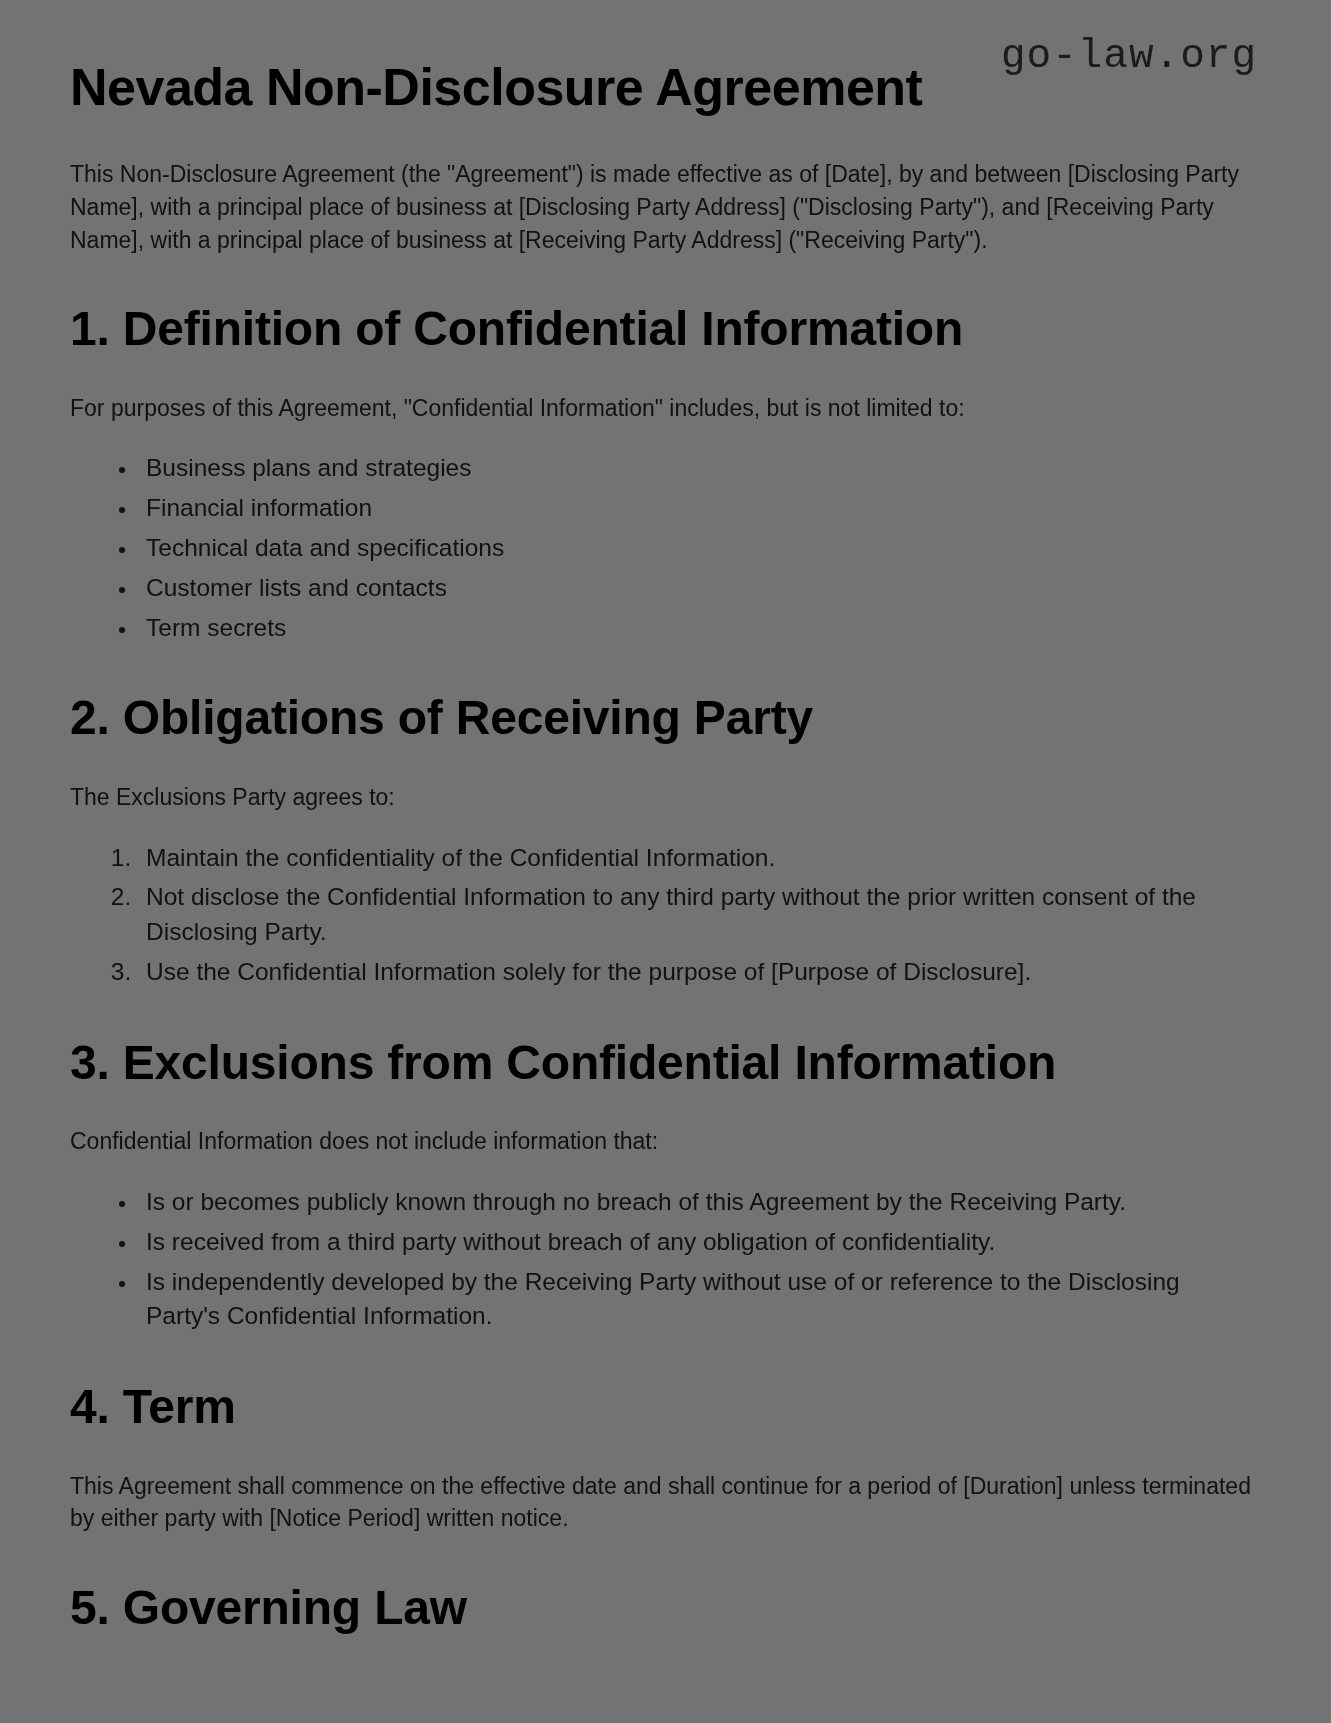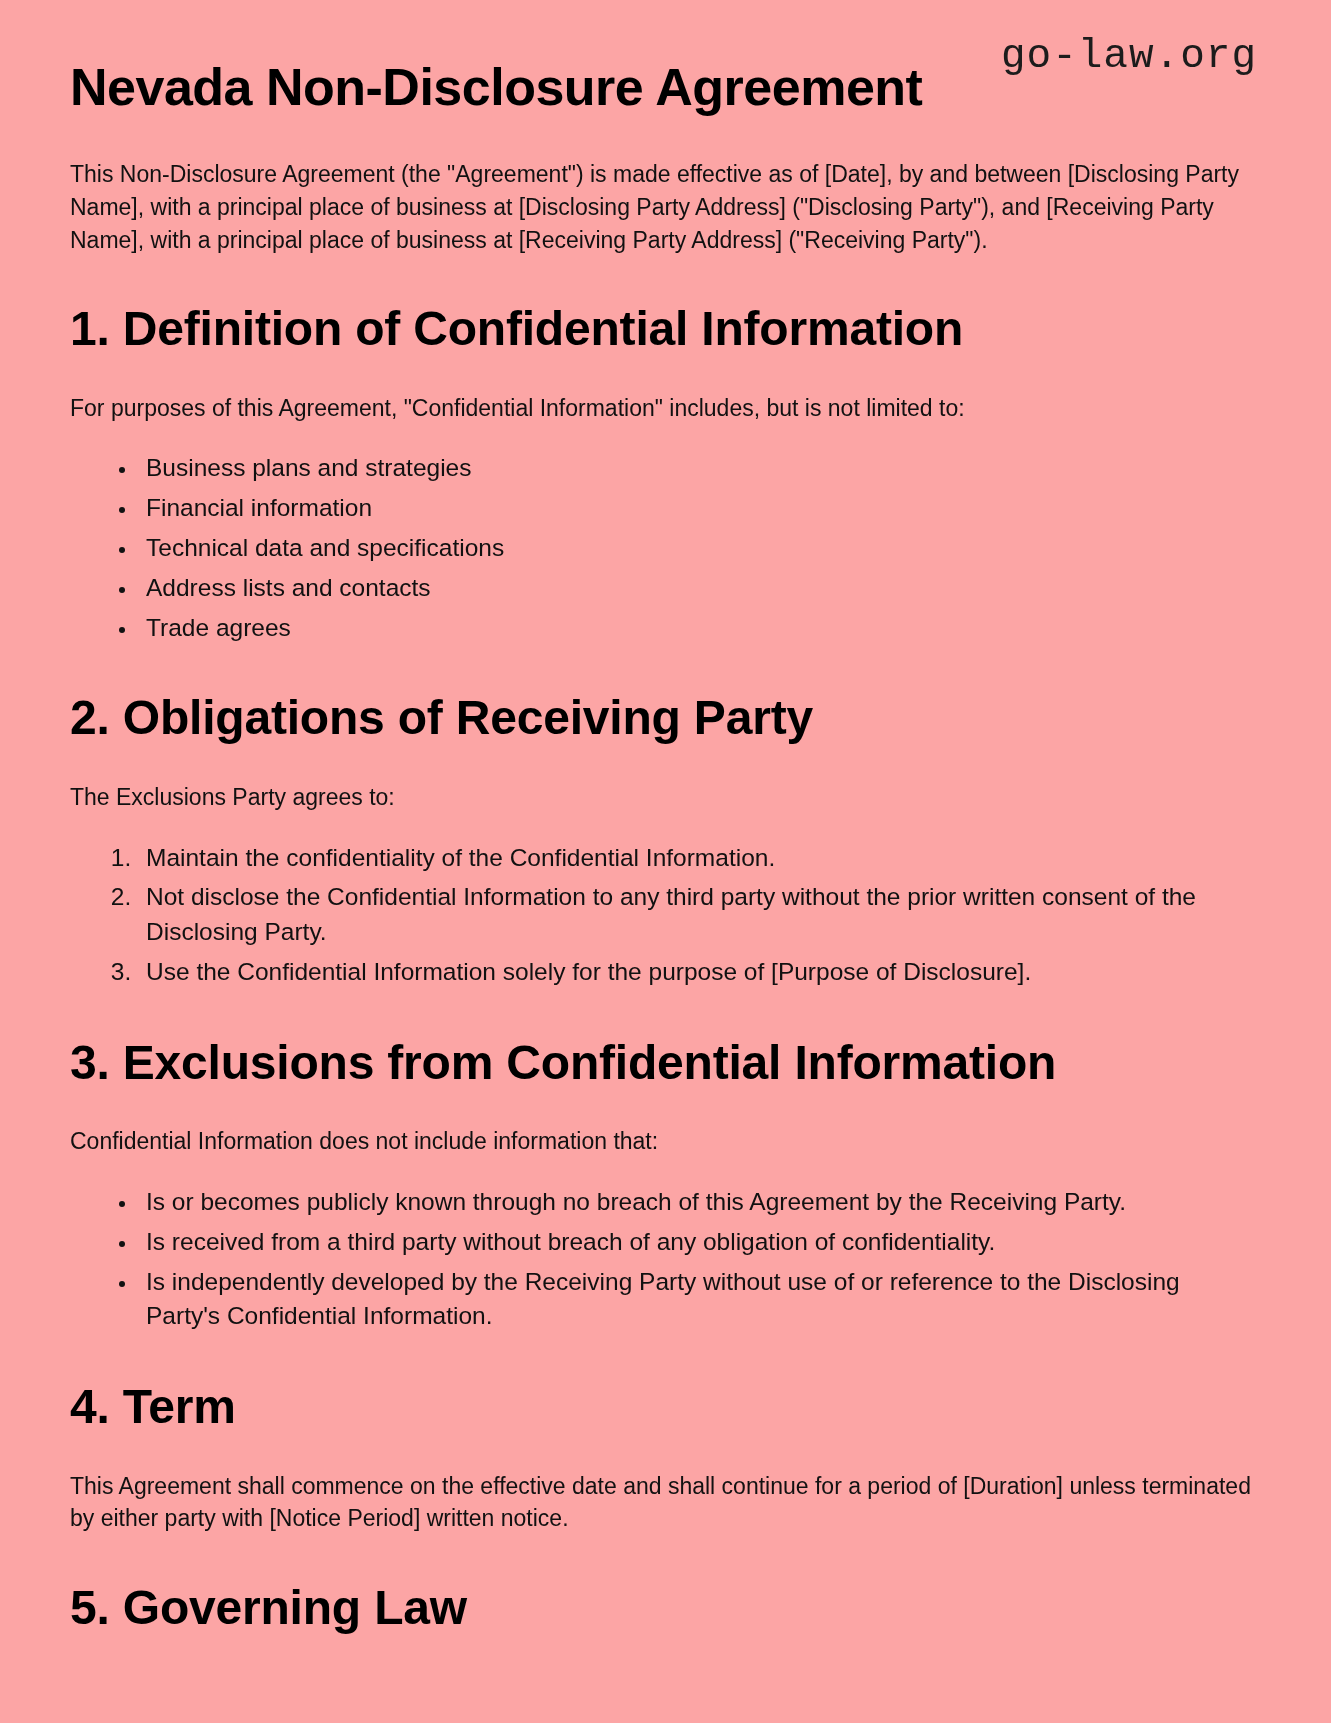--- a/index.html
+++ b/index.html
@@ -15,21 +15,21 @@
     color: #000000;
     position: relative;
     overflow: hidden;
   }
   .page {
     position: relative;
     width: 1331px;
     height: 1723px;
     box-sizing: border-box;
     padding: 0 72px 0 70px;
-    background: #fca5a5;
+    background: #737373;
   }
   
   .brand {
     position: absolute;
     top: 36px;
     right: 74px;
     font-family: "Liberation Mono", "DejaVu Sans Mono", monospace;
     font-size: 41px;
     letter-spacing: 1px;
     color: #1c1c1c;
@@ -92,22 +92,22 @@
 
   <p class="body-text lead-first">This Non-Disclosure Agreement (the "Agreement") is made effective as of [Date], by and between [Disclosing Party Name], with a principal place of business at [Disclosing Party Address] ("Disclosing Party"), and [Receiving Party Name], with a principal place of business at [Receiving Party Address] ("Receiving Party").</p>
 
 
   <h2 class="section-heading">1. Definition of Confidential Information</h2>
   <p class="body-text">For purposes of this Agreement, "Confidential Information" includes, but is not limited to:</p>
   <ul class="doc-list tight-list">
     <li>Business plans and strategies</li>
     <li>Financial information</li>
     <li>Technical data and specifications</li>
-    <li>Address lists and contacts</li>
-    <li>Trade agrees</li>
+    <li>Customer lists and contacts</li>
+    <li>Term secrets</li>
   </ul>
 
   <h2 class="section-heading">2. Obligations of Receiving Party</h2>
   <p class="body-text">The Exclusions Party agrees to:</p>
   <ol class="doc-list">
     <li>Maintain the confidentiality of the Confidential Information.</li>
     <li>Not disclose the Confidential Information to any third party without the prior written consent of the Disclosing Party.</li>
     <li>Use the Confidential Information solely for the purpose of [Purpose of Disclosure].</li>
   </ol>
 

